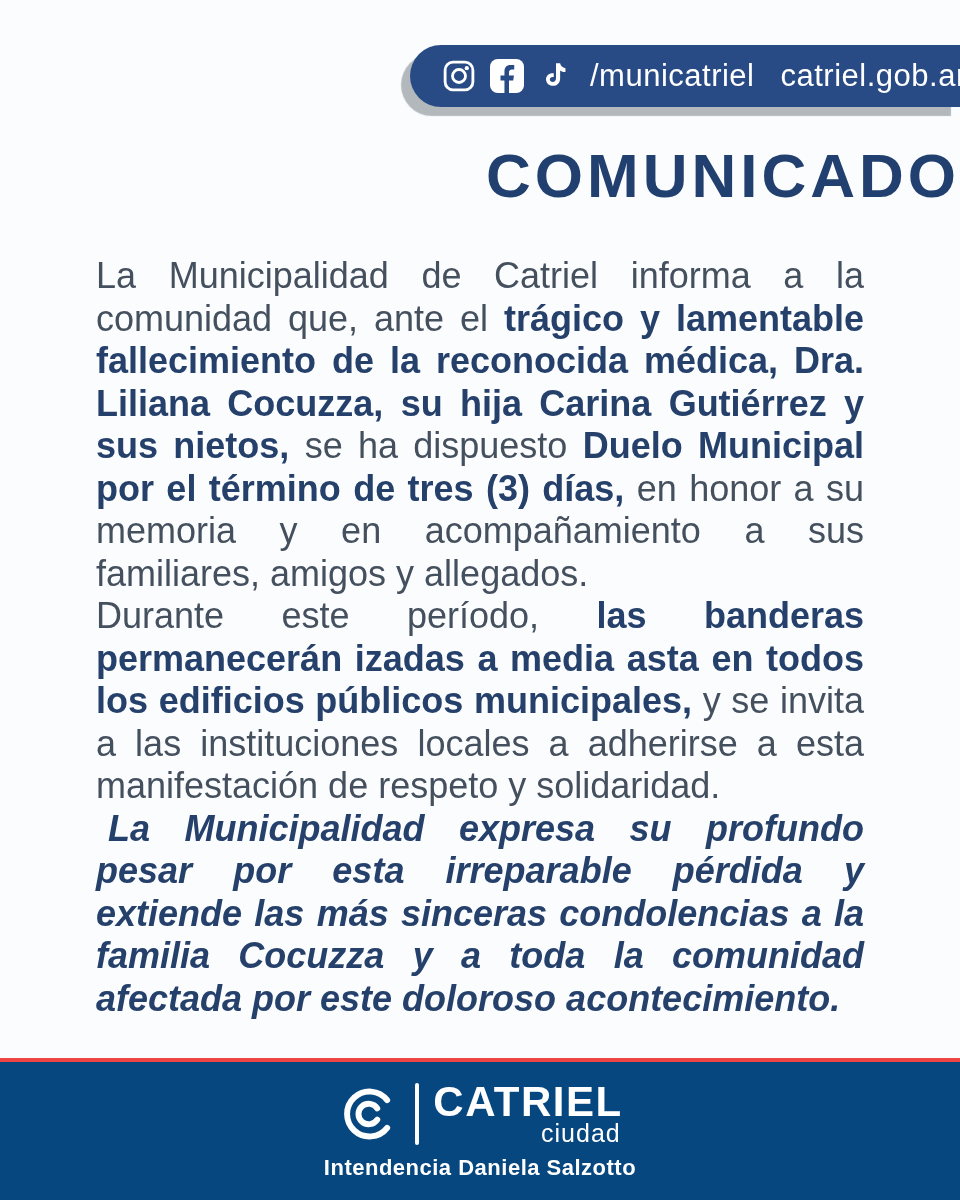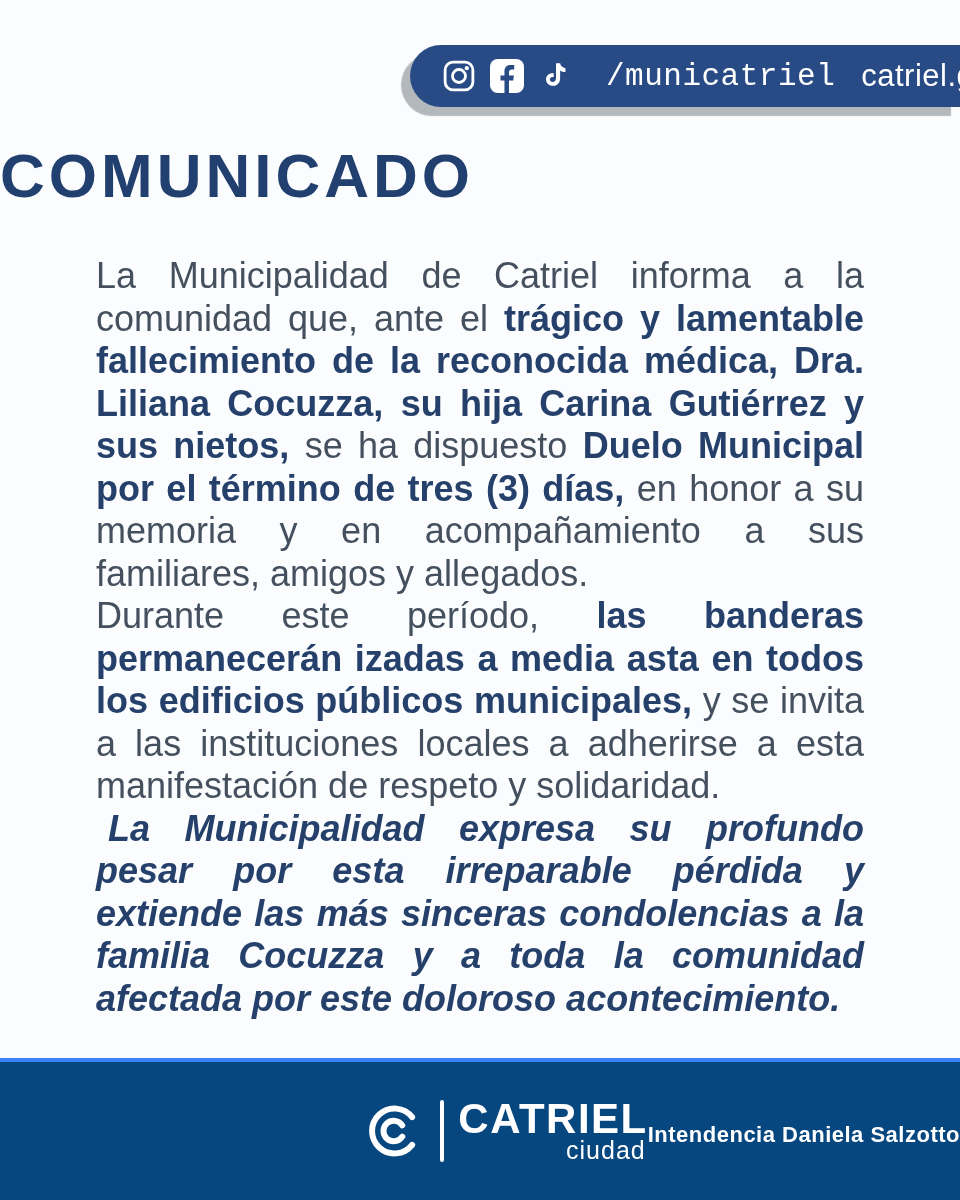--- a/index.html
+++ b/index.html
@@ -31,27 +31,27 @@
     background:var(--banner-blue);
     border-radius:31px 0 0 31px;
     box-shadow:-9px 9px 1px var(--shadow-gray);
     display:flex;align-items:center;
     padding-left:32px;
     color:var(--white);
   }
   .social-banner .icon{display:inline-flex;align-items:center;justify-content:center;margin-right:14px;}
   .social-banner .icon svg{display:block;}
   .banner-text{font-size:31px;font-weight:500;letter-spacing:.5px;color:var(--white);}
-  .banner-handle{margin-left:22px;font-family:Liberation Mono, monospace;}
+  .banner-handle{margin-left:6px;}
   .banner-website{margin-left:26px;}
 
   
   .page-title{
     margin:140px auto 0;
-    text-align:left;
+    text-align:right;
     font-size:62px;
     font-weight:bold;
     letter-spacing:4px;
     color:var(--title-navy);
   }
 
   
   .communique-body{
     width:768px;
     margin:44px auto 0;
@@ -65,23 +65,23 @@
   .run-regular{font-weight:400;color:var(--body-gray);}
   .run-bold{font-weight:700;color:var(--body-bold-navy);}
   .run-bold-italic{font-weight:700;font-style:italic;color:var(--body-bold-navy);margin-left:12px;}
 
   
   .footer{
     position:absolute;
     left:0;right:0;bottom:0;
     height:142px;
     background:var(--footer-blue);
-    border-top:4px solid #3b82f6;
-    display:flex;flex-direction:row;
-    align-items:center;justify-content:flex-end;
+    border-top:4px solid #ef4444;
+    display:flex;flex-direction:column;
+    align-items:center;justify-content:center;
     color:var(--white);
   }
   .logo-row{display:flex;align-items:center;}
   .logo-mark svg{display:block;}
   .logo-divider{
     width:4px;height:62px;
     background:var(--white);
     border-radius:2px;
     margin:0 14px 0 12px;
   }

